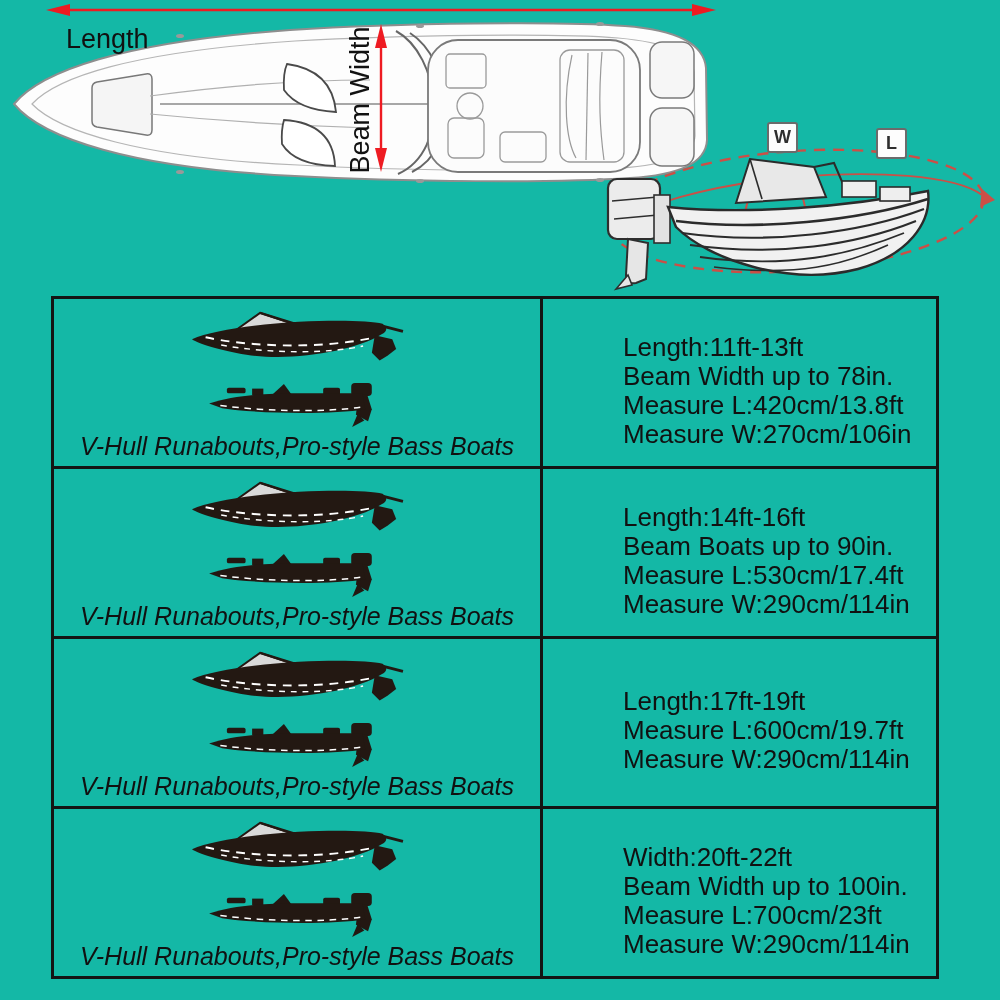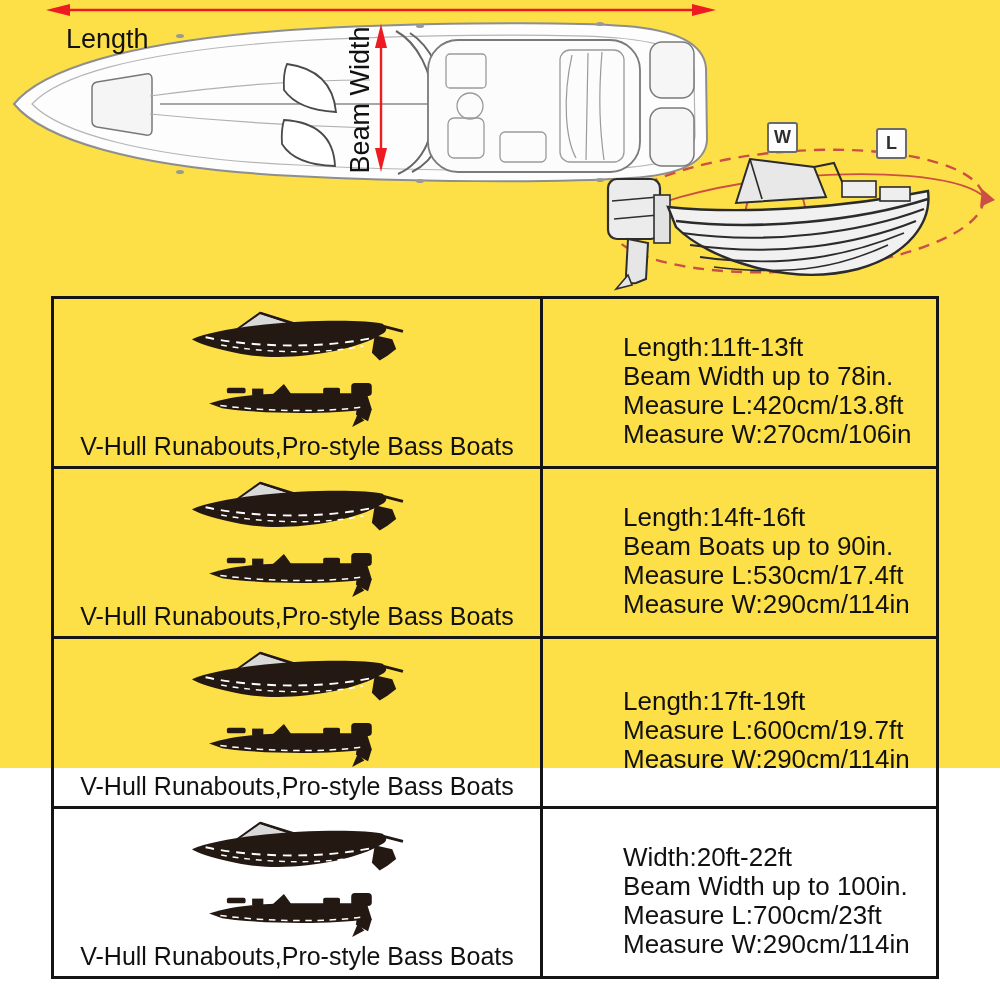--- a/index.html
+++ b/index.html
@@ -1,17 +1,17 @@
 <!DOCTYPE html>
 <html><head>
 <meta charset="utf-8">
 <style>
   html,body{margin:0;padding:0;background:#fff;}
   body{width:1000px;height:1000px;font-family:"Liberation Sans",sans-serif;color:#161616;overflow:hidden;}
-  .stage{position:relative;width:1000px;height:768px;background:#fde047;}
+  .stage{position:relative;width:1000px;height:1000px;background:#14b8a6;}
 
   
   .top-diagram{position:absolute;left:0;top:0;width:1000px;height:295px;}
   .length-label{position:absolute;left:66px;top:24px;font-size:27px;color:#111;}
   .beam-label{position:absolute;left:360px;top:100px;transform:translate(-50%,-50%) rotate(-90deg);
               white-space:nowrap;font-size:27px;color:#111;}
   .meas-tag{position:absolute;width:27px;height:27px;border:2px solid #6b6b6b;border-radius:3px;
             background:#fdfdfd;display:flex;align-items:center;justify-content:center;
             font-size:18px;font-weight:bold;color:#2e2e2e;}
   .tag-w{left:767px;top:122px;}
@@ -19,21 +19,21 @@
 
   
   .size-table{position:absolute;left:51px;top:296px;width:888px;height:683px;
               border:3px solid #141414;box-sizing:border-box;display:flex;flex-direction:column;}
   .size-row{flex:1;display:flex;min-height:0;}
   .size-row + .size-row{border-top:3px solid #141414;}
   .boat-cell{width:486px;border-right:3px solid #141414;box-sizing:content-box;
              display:flex;flex-direction:column;align-items:center;padding-top:12px;}
   .boat-cell svg.runabout{width:216px;height:58px;}
   .boat-cell svg.bassboat{width:192px;height:50px;margin-top:16px;}
-  .boat-type-label{margin-top:auto;padding-bottom:5px;font-size:25px;white-space:nowrap;color:#111;}
+  .boat-type-label{margin-top:auto;padding-bottom:5px;font-size:25px;white-space:nowrap;color:#111;font-style:italic;}
   .specs-cell{flex:1;display:flex;flex-direction:column;justify-content:center;
               padding:16px 0 0 80px;box-sizing:border-box;}
   .spec-line{font-size:26px;line-height:29px;color:#111;white-space:nowrap;}
 </style>
 </head>
 <body>
 
 <div class="stage">
 
   <svg width="0" height="0" style="position:absolute" aria-hidden="true">

